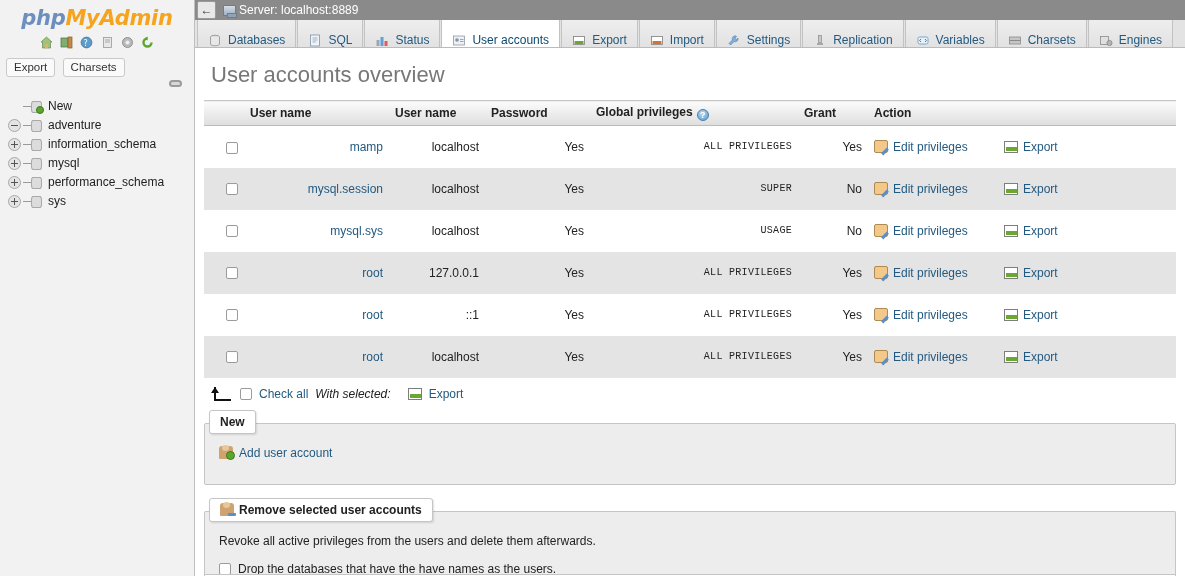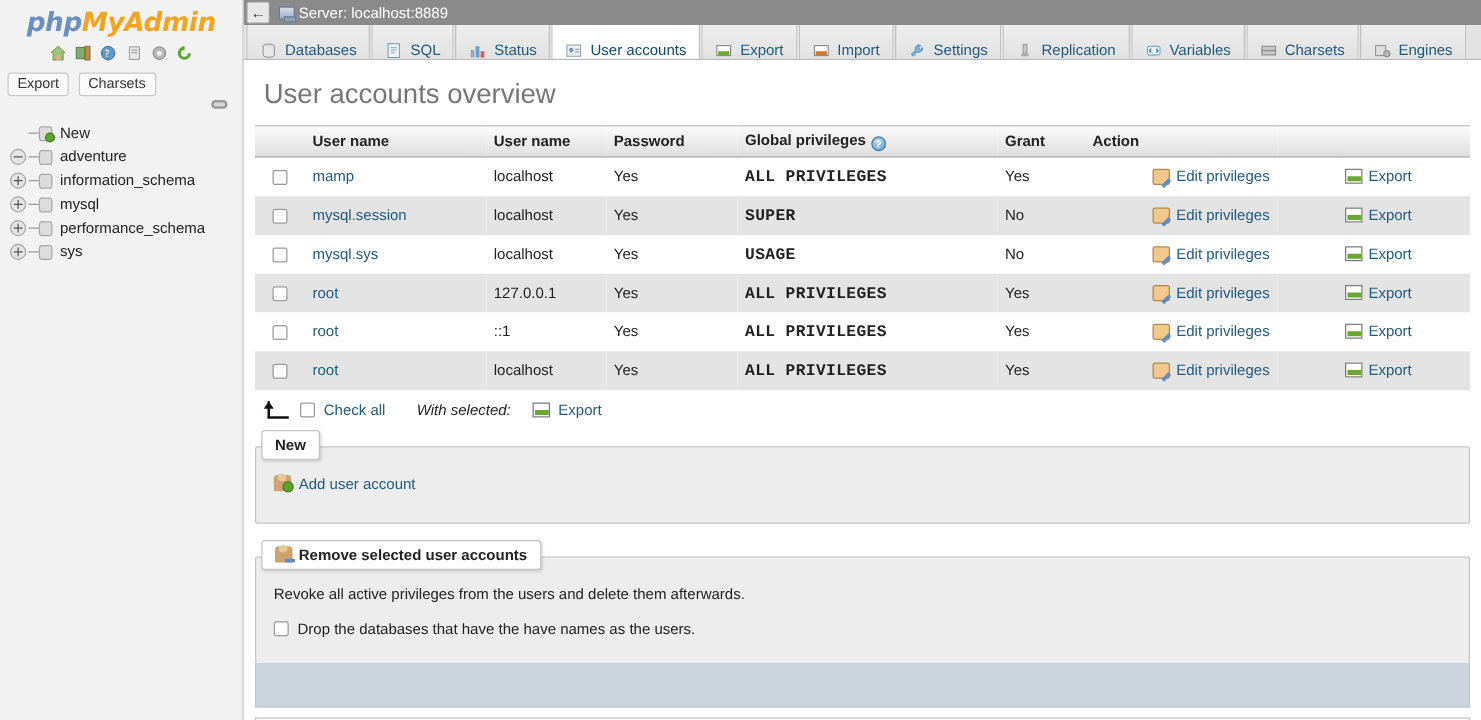--- a/index.html
+++ b/index.html
@@ -165,49 +165,50 @@
     border-top: 1px solid #c8c8c8;
     border-bottom: 1px solid #bbb;
     text-align: left;
     font-size: 12px; font-weight: bold; color: #222;
     padding: 4px 6px 4px 6px;
     height: 21px;
     white-space: nowrap;
   }
   table.users td {
     padding: 4px 6px;
-    height: 31px;
+    height: 42px;
     color: #222;
     vertical-align: middle;
     white-space: nowrap;
+    text-align: right;
   }
   table.users tr.odd td { background: #fff; }
   table.users tr.even td { background: #e4e4e4; }
-  table.users td.mono { font-family: "Liberation Mono", monospace; font-size: 13px; letter-spacing: 0.3px; font-weight: bold; }
+  table.users td.mono { font-family: "Liberation Mono", monospace; font-size: 10px; letter-spacing: 0.3px; }
   table.users a { color: #235a81; text-decoration: none; }
   .cb {
     width: 12px; height: 12px;
     border: 1px solid #9b9b9b; border-radius: 2px;
     background: #fff; display: inline-block; vertical-align: middle;
   }
   .col-chk { width: 40px; text-align: center; }
   .col-user { width: 145px; }
   .col-host { width: 96px; }
   .col-pass { width: 105px; }
   .col-priv { width: 208px; }
   .col-grant { width: 70px; }
   .col-action { width: 130px; }
   .help-ic {
     display: inline-block; width: 12px; height: 12px; border-radius: 50%;
     background: radial-gradient(circle at 40% 32%, #bcd8ef, #5e9bc9);
     border: 1px solid #4a7fa8;
     color: #fff; font-size: 9px; line-height: 11px; text-align: center;
     vertical-align: -2px; margin-left: 4px; font-weight: bold;
   }
-  .act-cell { display: flex; align-items: center; gap: 5px; margin-left: 48px; }
+  .act-cell { display: flex; align-items: center; gap: 5px; }
   .icon-editpriv {
     width: 14px; height: 13px; flex: 0 0 14px; position: relative;
     background: #f3c98b; border: 1px solid #b08a4f; border-radius: 2px;
   }
   .icon-editpriv:after {
     content: ""; position: absolute; right: -2px; bottom: -1px;
     width: 8px; height: 3px; background: #5d8ec4;
     transform: rotate(-45deg);
   }
   .icon-export {
@@ -235,21 +236,21 @@
   .arrow-ul:after {
     content: ""; position: absolute; left: 3px; bottom: 0;
     width: 17px; height: 2px; background: #111;
   }
   .arrow-head {
     position: absolute; left: 0px; top: 0px;
     border-left: 4px solid transparent; border-right: 4px solid transparent;
     border-bottom: 6px solid #111;
   }
   .withsel a { color: #235a81; text-decoration: none; }
-  .withsel .lbl-italic { font-style: italic; color: #222; margin-left: 18px; }
+  .withsel .lbl-italic { font-style: italic; color: #222; }
 
   
   .fs {
     position: relative;
     margin: 22px 9px 0 9px;
     border: 1px solid #c5c5c5;
     background: #ededed;
     border-radius: 2px;
     padding: 22px 14px 14px 14px;
   }

